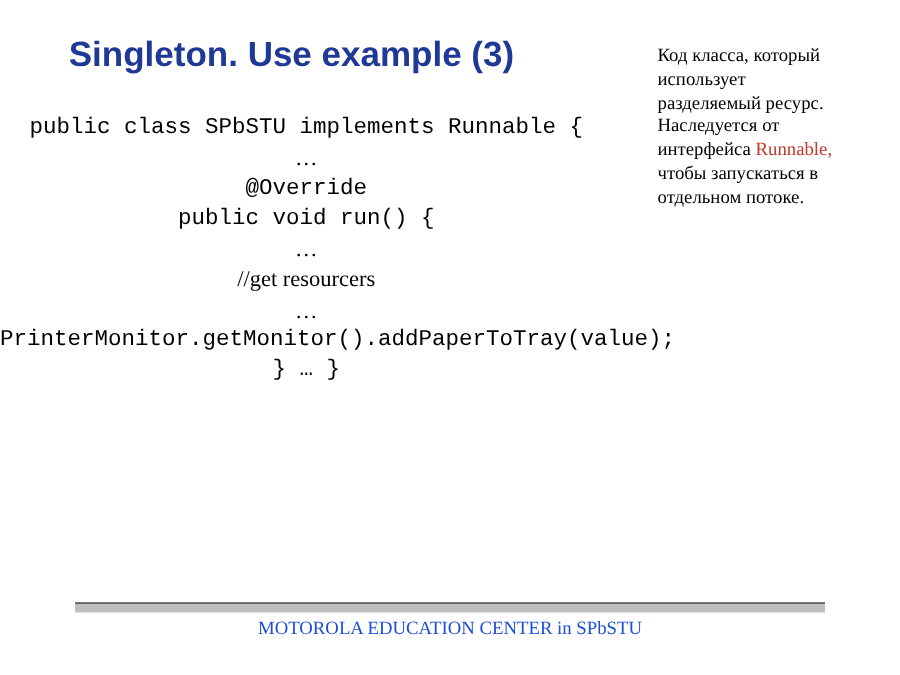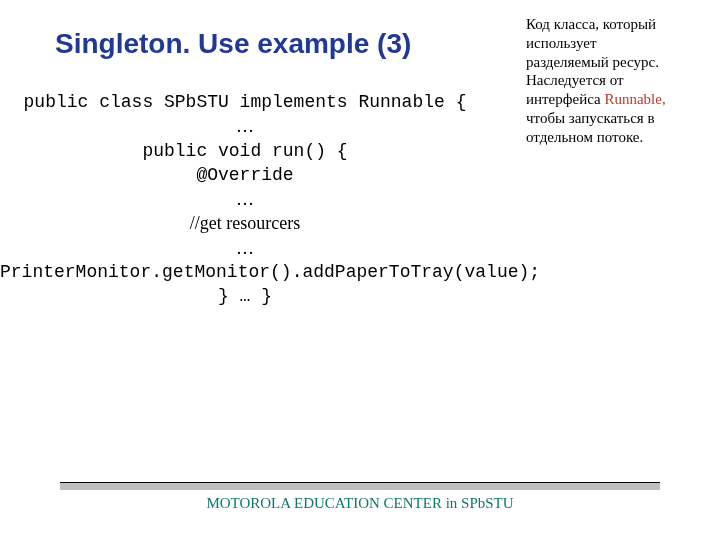--- a/index.html
+++ b/index.html
@@ -23,21 +23,21 @@
     left: 55px;
     top: 28px;
     font-family: Arial, Helvetica, sans-serif;
     font-weight: bold;
     font-size: 28px;
     color: #203896;
   }
   .sidebar {
     position: absolute;
     right: 18px;
-    top: 15px;
+    top: 36px;
     width: 148px;
     font-family: "Times New Roman", Times, serif;
     font-size: 15px;
     line-height: 1.25;
     color: #000;
   }
   .sidebar .rhl {
     color: #c0392b;
   }
   .code-block {
@@ -76,39 +76,39 @@
     background: #bfbfbf;
   }
   .footer-text {
     position: absolute;
     left: 0;
     bottom: 28px;
     width: 720px;
     text-align: center;
     font-family: "Times New Roman", Times, serif;
     font-size: 15px;
-    color: #0f766e;
+    color: #1d4ed8;
   }
 </style>
 </head>
 <body>
 
 <div class="slide">
 
   <div class="title">Singleton. Use example (3)</div>
 
   <div class="sidebar">
     <span>Код класса, который использует разделяемый ресурс. Наследуется от интерфейса </span><span class="rhl">Runnable,</span><span> чтобы запускаться в отдельном потоке.</span>
   </div>
 
   <div class="code-block">
     <div class="cm-code">public class SPbSTU implements Runnable {</div>
     <div class="cm-plain">…</div>
+    <div class="cm-code">@Override</div>
     <div class="cm-code">public void run() {</div>
-    <div class="cm-code">@Override</div>
     <div class="cm-plain">…</div>
     <div class="cm-plain">//get resourcers</div>
     <div class="cm-plain">…</div>
     <div class="cm-code">PrinterMonitor.getMonitor().addPaperToTray(value);</div>
     <div class="cm-code">} … }</div>
   </div>
 
   <div class="footer-line"></div>
   <div class="footer-bar"></div>
   <div class="footer-text">MOTOROLA EDUCATION CENTER in SPbSTU</div>

